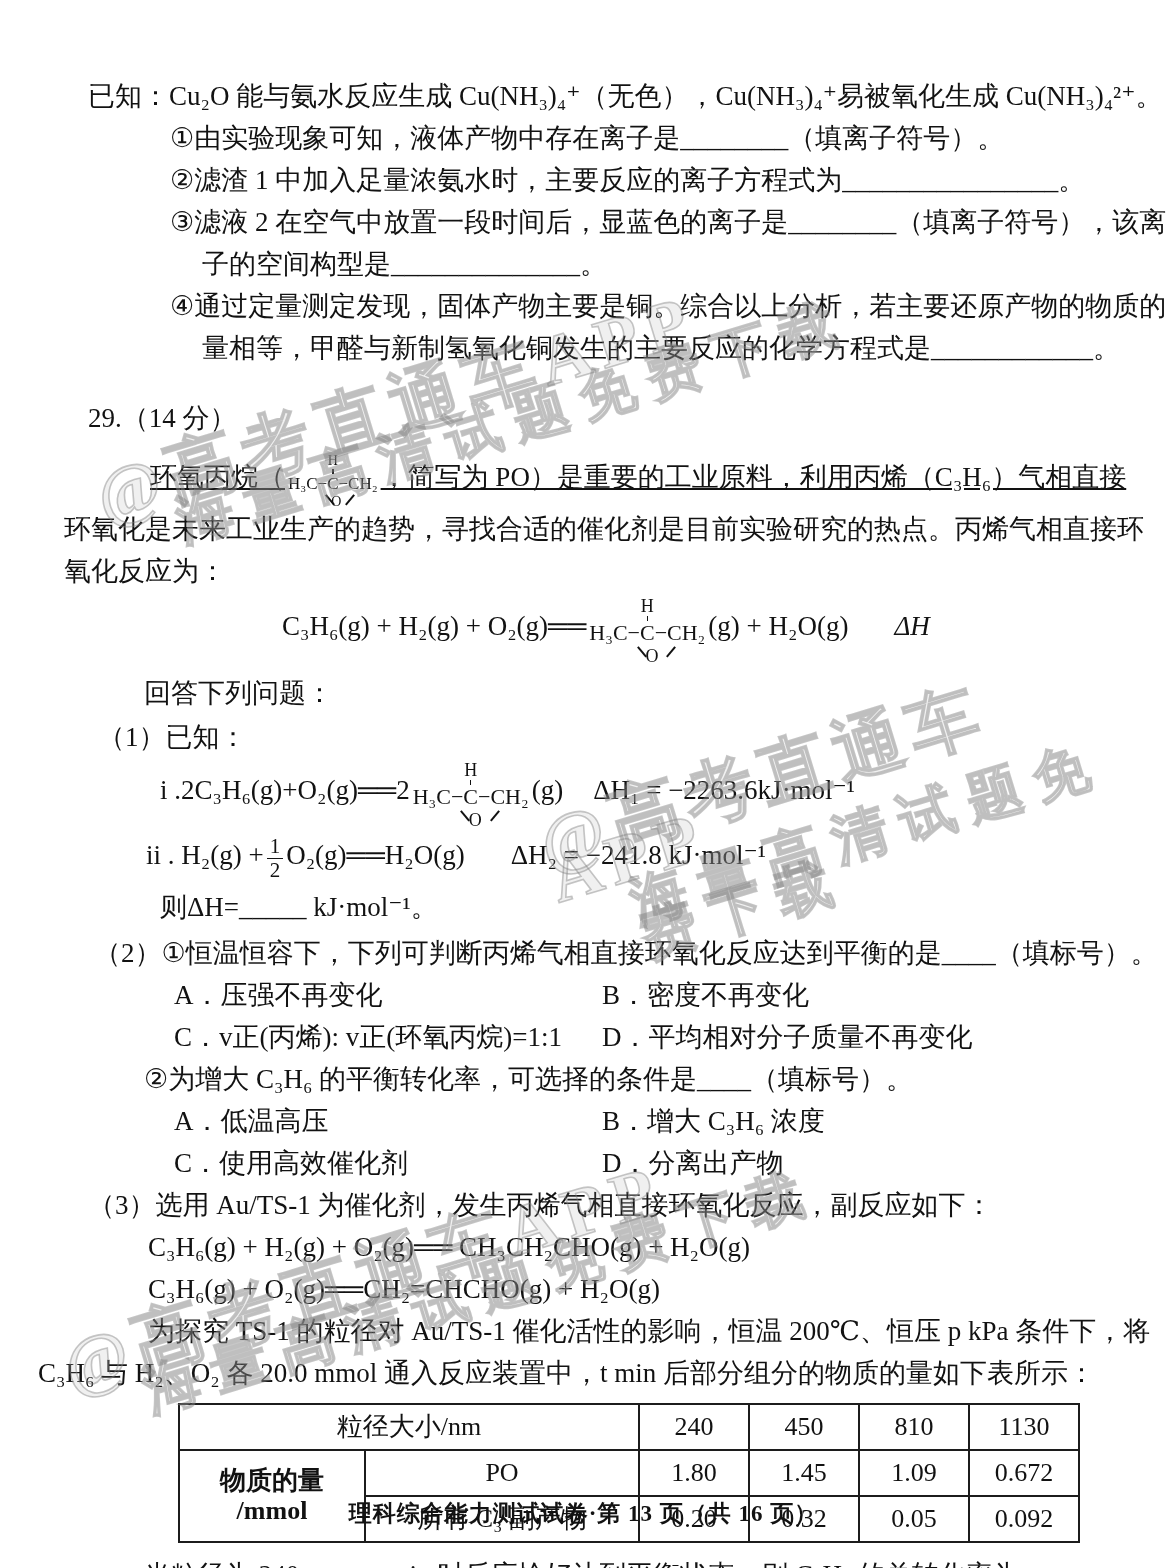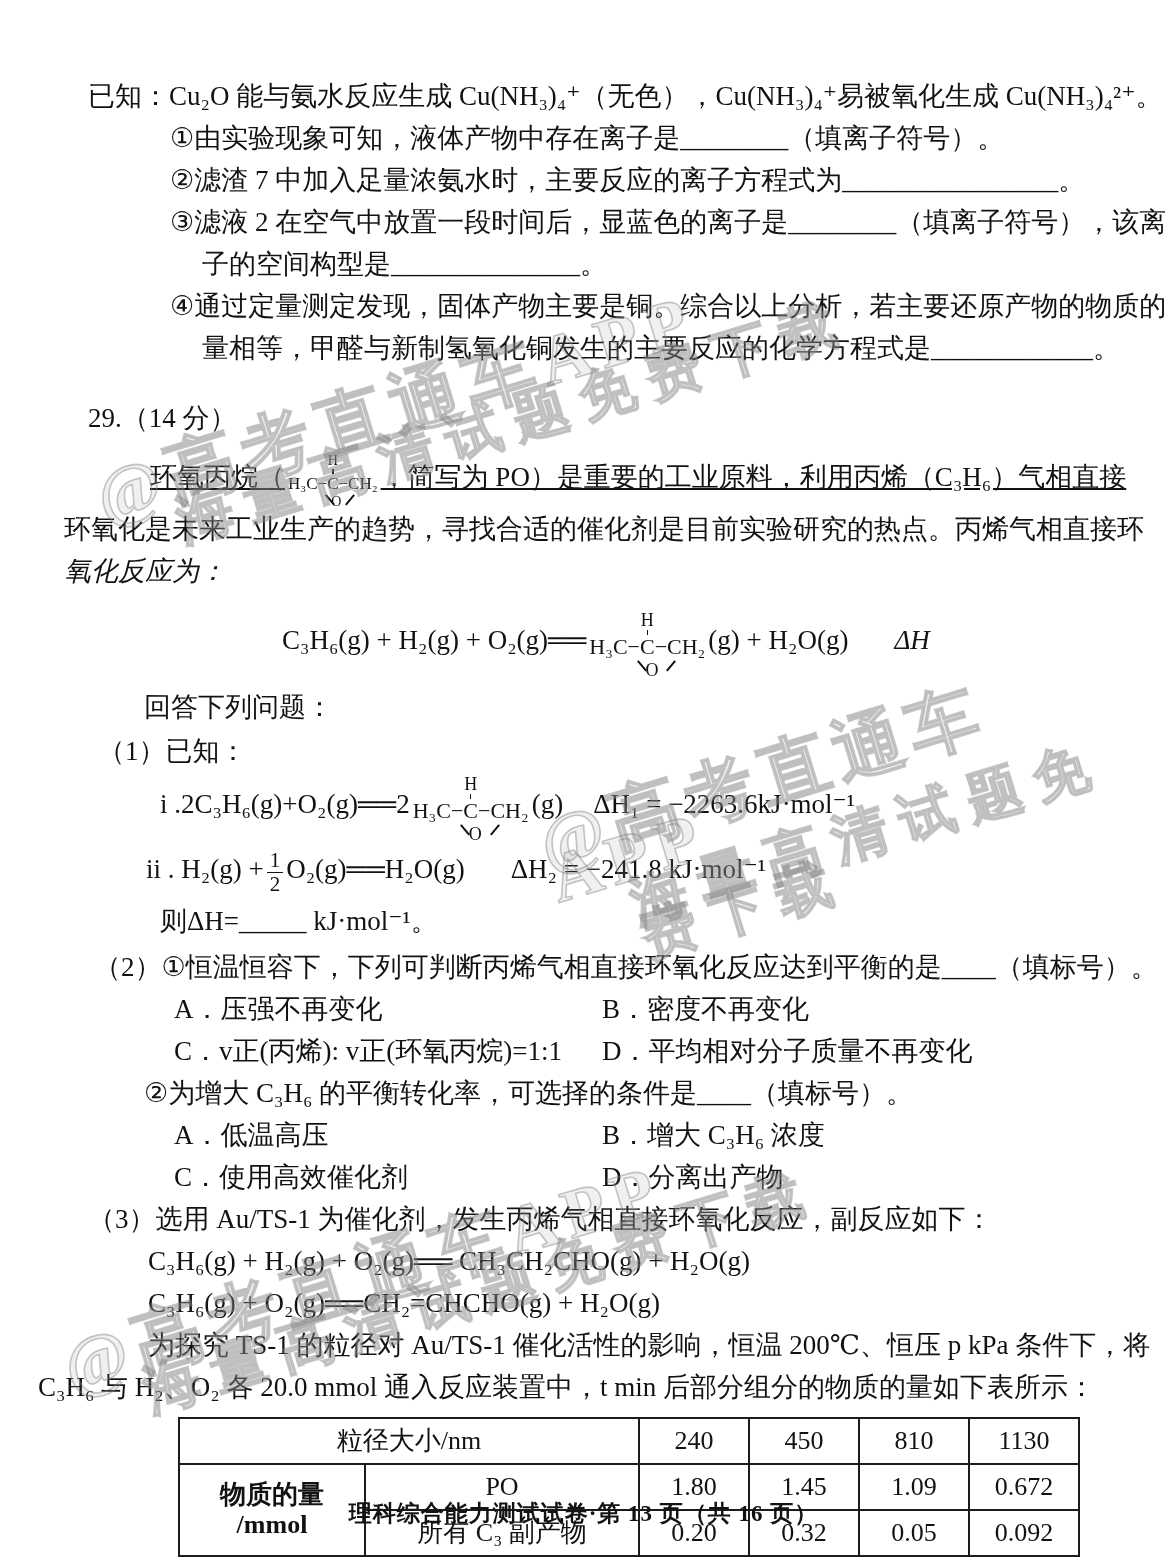--- a/index.html
+++ b/index.html
@@ -12,21 +12,21 @@
   .content { position:relative; z-index:1; padding:78px 58px 0 64px; }
   p { margin:0 0 6px 0; white-space:nowrap; }
 
   
   .known      { margin-left:24px; }
   .num-item   { margin-left:106px; }
   .cont-item  { margin-left:138px; }
   .q-number   { margin-left:24px; margin-top:34px; margin-bottom:18px; }
   .intro-l1   { text-indent:0; margin-left:86px;text-decoration:underline; }
   .intro-l2   { margin-left:0;text-align:right; }
-  .intro-l3   { margin-left:0; margin-bottom:22px;font-style:italic; }
+  .intro-l3   { margin-left:0; margin-bottom:8px; }
   .main-eq    { margin-left:218px; margin-top:8px; margin-bottom:14px; }
   .answer-pr  { margin-left:80px; margin-bottom:8px; }
   .p1-label   { margin-left:34px; }
   .eq-i       { margin-left:96px; margin-top:6px; margin-bottom:10px; }
   .eq-ii      { margin-left:82px; margin-top:8px; margin-bottom:8px; }
   .p1-concl   { margin-left:96px; margin-bottom:10px; }
   .p2-q       { margin-left:30px; }
   .p2-q2      { margin-left:80px; }
   .opt-row    { display:flex; margin-left:110px; margin-bottom:6px; }
   .opt-l      { width:428px; white-space:nowrap; }
@@ -100,21 +100,21 @@
   </div>
   <div class="wm wm3">
     <span class="wm-l1">@高考直通车APP</span>
     <span class="wm-l2">海量高清试题免费下载</span>
   </div>
 
   <main class="content">
 
     <p class="known">已知：Cu₂O 能与氨水反应生成 Cu(NH₃)₄⁺（无色），Cu(NH₃)₄⁺易被氧化生成 Cu(NH₃)₄²⁺。</p>
     <p class="num-item">①由实验现象可知，液体产物中存在离子是________（填离子符号）。</p>
-    <p class="num-item">②滤渣 7 中加入足量浓氨水时，主要反应的离子方程式为________________。</p>
+    <p class="num-item">②滤渣 1 中加入足量浓氨水时，主要反应的离子方程式为________________。</p>
     <p class="num-item">③滤液 2 在空气中放置一段时间后，显蓝色的离子是________（填离子符号），该离</p>
     <p class="cont-item">子的空间构型是______________。</p>
     <p class="num-item">④通过定量测定发现，固体产物主要是铜。综合以上分析，若主要还原产物的物质的</p>
     <p class="cont-item">量相等，甲醛与新制氢氧化铜发生的主要反应的化学方程式是____________。</p>
 
     <p class="q-number">29.（14 分）</p>
 
     <p class="intro-l1">
       <span>环氧丙烷（</span><span class="po"><span class="po-h">H</span><span class="po-vline"></span><span class="po-chain">H₃C−C−CH₂</span><span class="po-ring">
             <span class="po-bond-l"></span>

